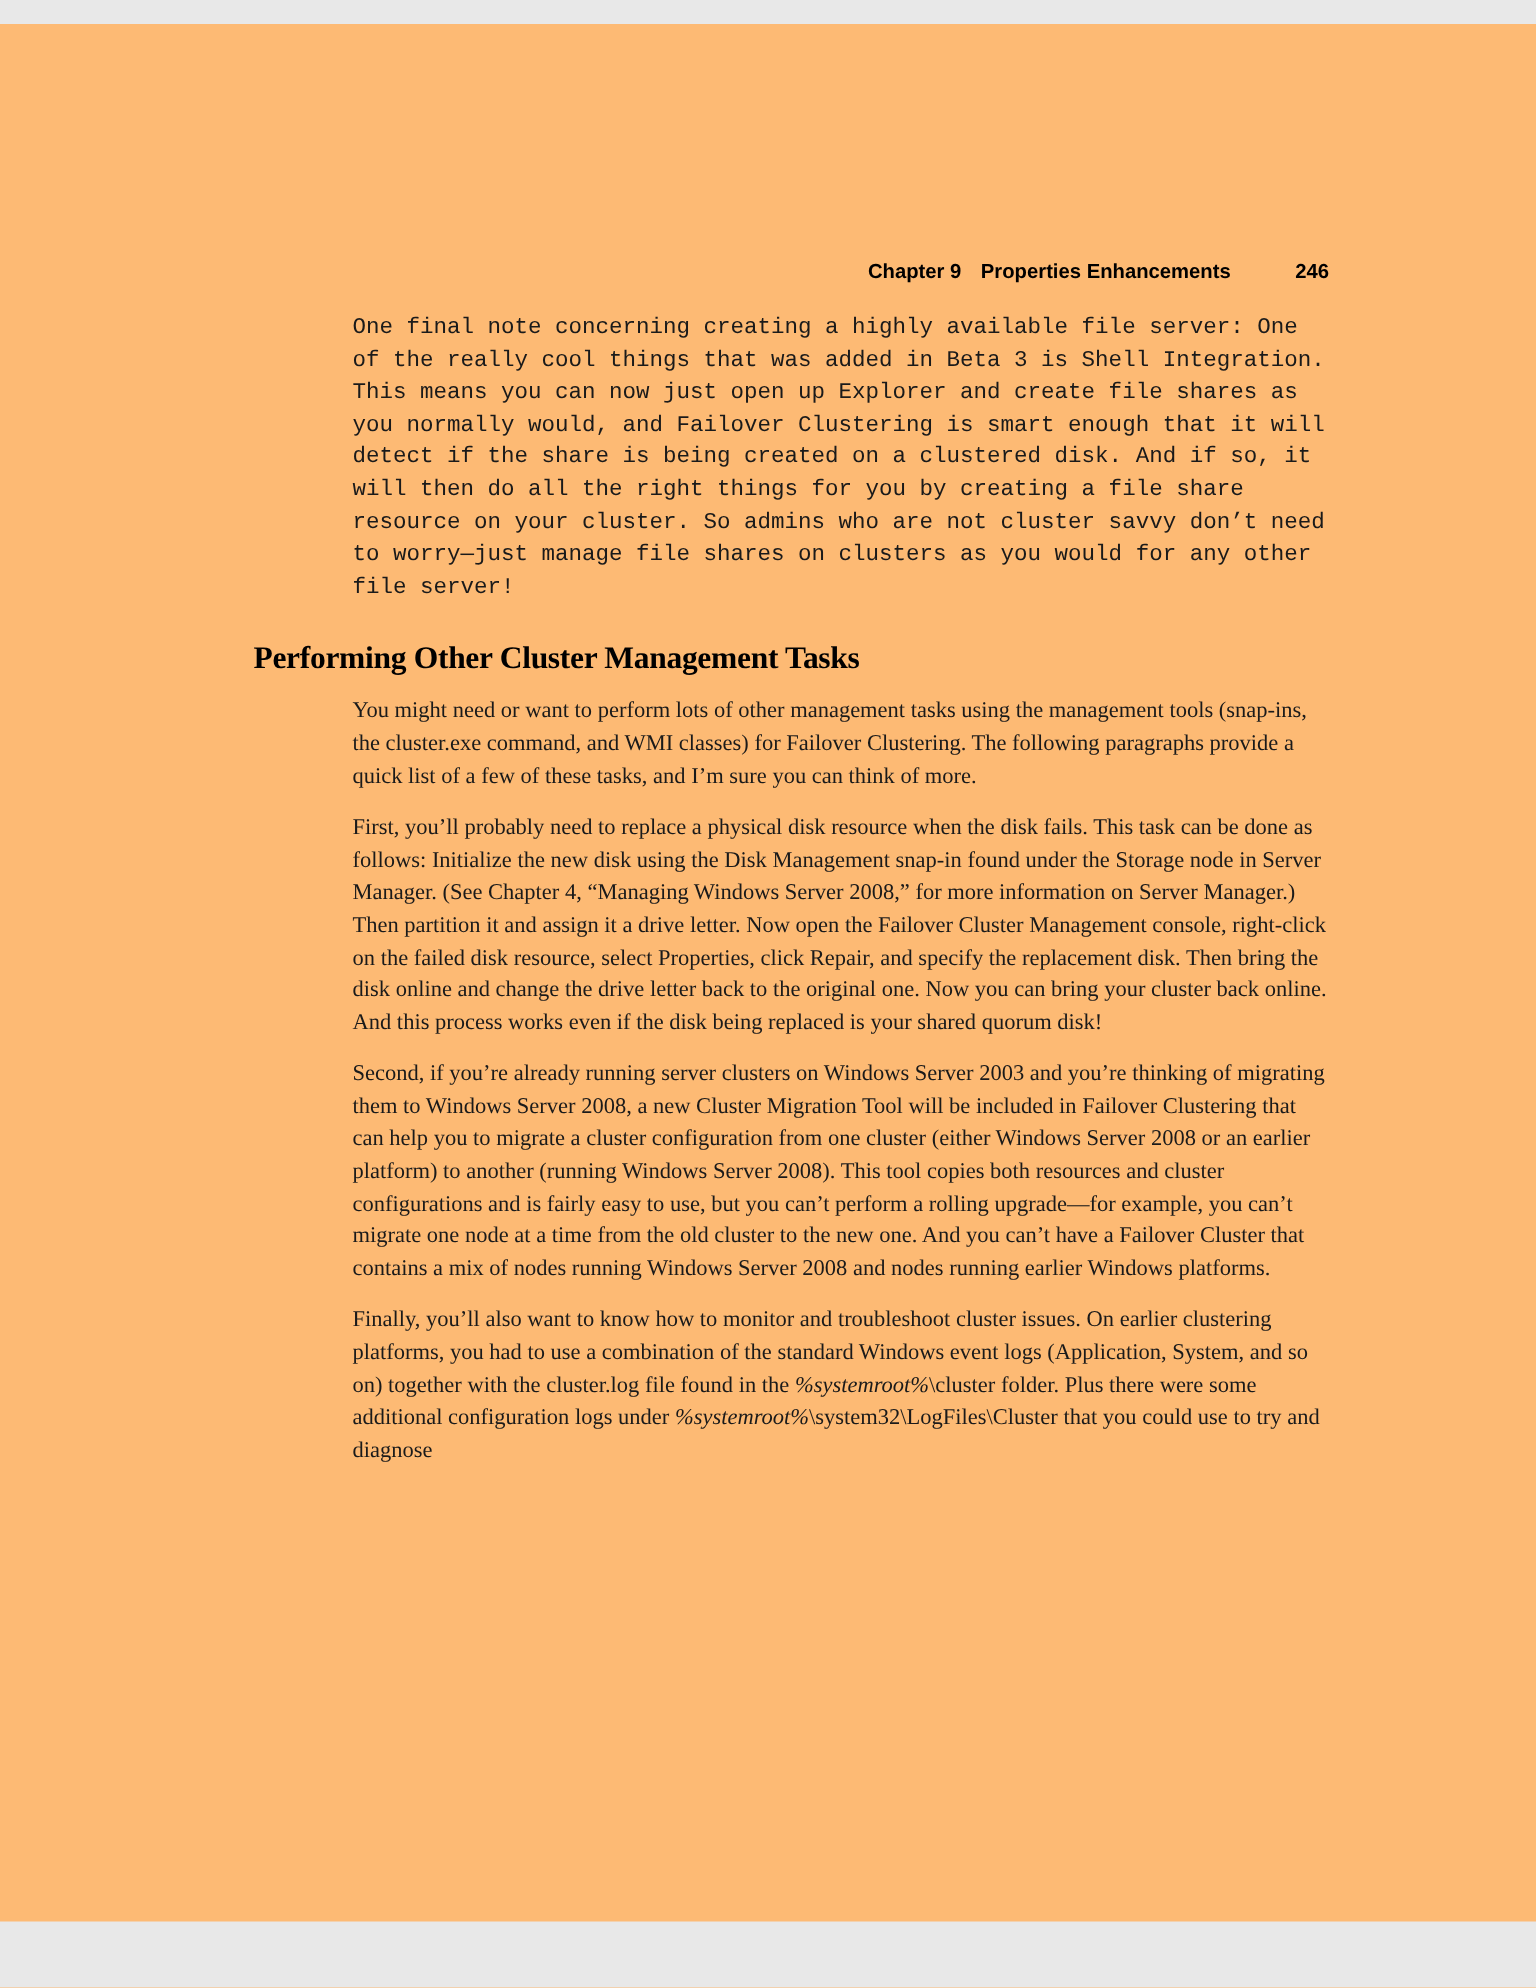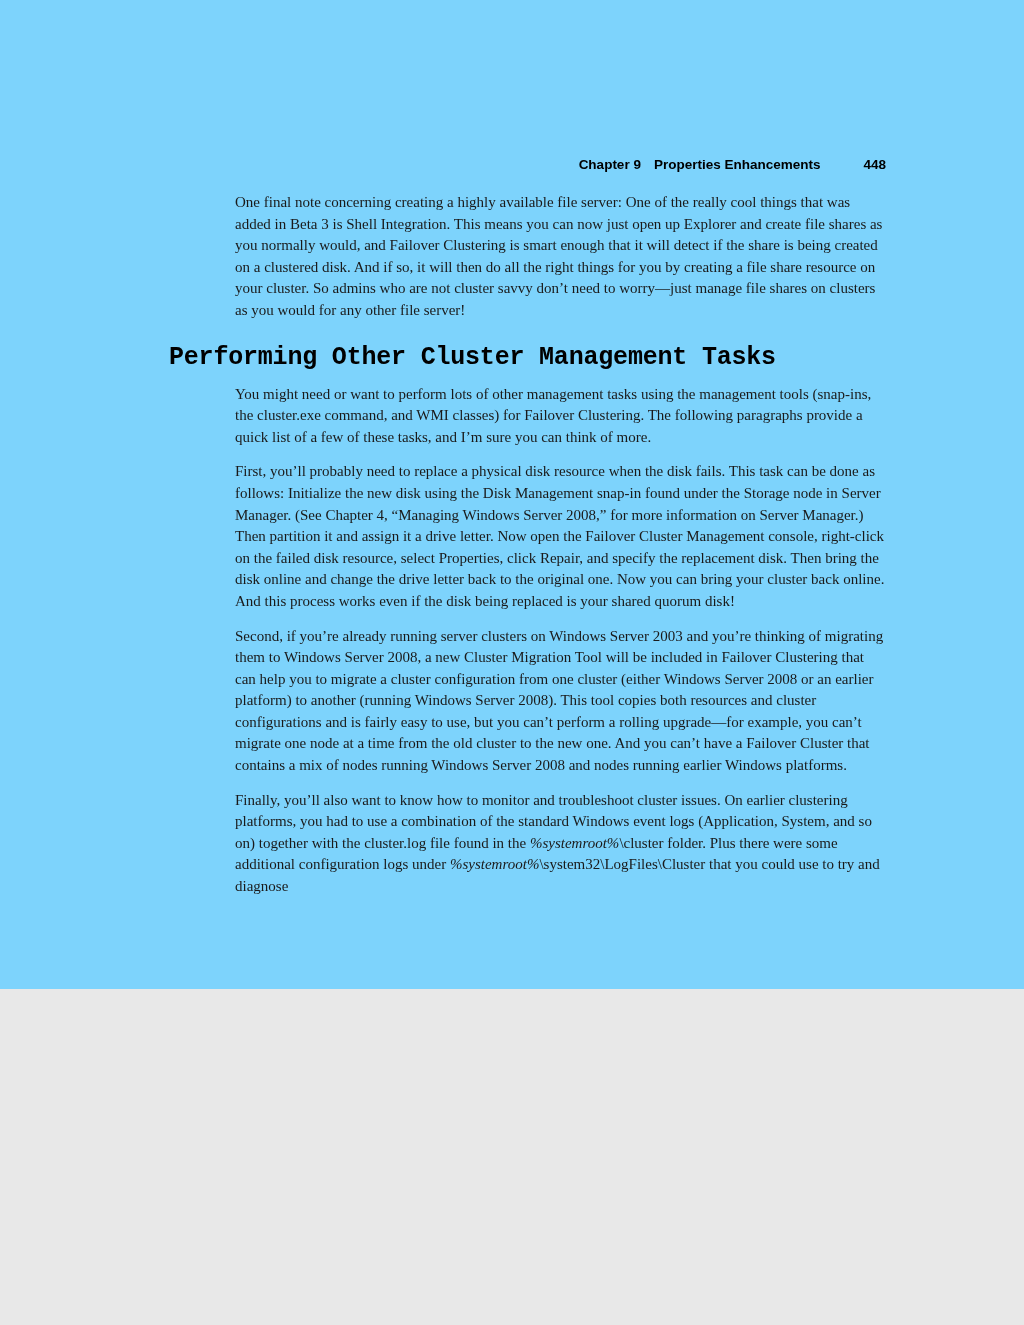--- a/index.html
+++ b/index.html
@@ -3,23 +3,23 @@
 <meta charset="utf-8">
 <style>
   html, body {
     margin: 0;
     padding: 0;
     background: #e8e8e8;
   }
   .page {
     position: relative;
     width: 1024px;
-    height: 989px;
-    background: #7dd3fc;
-    margin: 0 auto;
+    height: 1265px;
+    background: #fdba74;
+    margin: 16px auto;
     overflow: hidden;
   }
   .content {
     position: absolute;
     left: 169px;
     top: 157px;
     width: 717px;
   }
   .header-row {
     display: flex;
@@ -32,52 +32,53 @@
     white-space: nowrap;
   }
   .header-chapter {
     margin-right: 13px;
   }
   .header-pagenum {
     margin-left: 43px;
   }
   .sections .para:first-child {
     margin-top: 20px;
+    font-family: Liberation Mono, monospace;
   }
   .para {
     margin: 13px 0 0 66px;
     width: 653px;
     font-family: "Liberation Serif", serif;
     font-size: 15px;
     line-height: 21.6px;
     color: #1a1a1a;
     text-align: left;
   }
   .section-heading {
     margin: 23px 0 0 0;
-    font-family: Liberation Mono, monospace;
+    font-family: Liberation Serif, serif;
     font-weight: 700;
-    font-size: 25px;
+    font-size: 21px;
     line-height: 26px;
     color: #000000;
     letter-spacing: -0.2px;
   }
   .para em {
   }
 </style>
 </head>
 <body>
 
 <div class="page">
   <div class="content">
 
     <div class="header-row">
       <span class="header-chapter">Chapter 9</span>
       <span class="header-section">Properties Enhancements</span>
-      <span class="header-pagenum">448</span>
+      <span class="header-pagenum">246</span>
     </div>
 
     <div class="sections">
         <p class="para"><span>One final note concerning creating a highly available file server: One of the really cool things that was added in Beta 3 is Shell Integration. This means you can now just open up Explorer and create file shares as you normally would, and Failover Clustering is smart enough that it will detect if the share is being created on a clustered disk. And if so, it will then do all the right things for you by creating a file share resource on your cluster. So admins who are not cluster savvy don’t need to worry—just manage file shares on clusters as you would for any other file server!</span></p>
         <h1 class="section-heading">Performing Other Cluster Management Tasks</h1>
         <p class="para"><span>You might need or want to perform lots of other management tasks using the management tools (snap-ins, the cluster.exe command, and WMI classes) for Failover Clustering. The following paragraphs provide a quick list of a few of these tasks, and I’m sure you can think of more.</span></p>
         <p class="para"><span>First, you’ll probably need to replace a physical disk resource when the disk fails. This task can be done as follows: Initialize the new disk using the Disk Management snap-in found under the Storage node in Server Manager. (See Chapter 4, “Managing Windows Server 2008,” for more information on Server Manager.) Then partition it and assign it a drive letter. Now open the Failover Cluster Management console, right-click on the failed disk resource, select Properties, click Repair, and specify the replacement disk. Then bring the disk online and change the drive letter back to the original one. Now you can bring your cluster back online. And this process works even if the disk being replaced is your shared quorum disk!</span></p>
         <p class="para"><span>Second, if you’re already running server clusters on Windows Server 2003 and you’re thinking of migrating them to Windows Server 2008, a new Cluster Migration Tool will be included in Failover Clustering that can help you to migrate a cluster configuration from one cluster (either Windows Server 2008 or an earlier platform) to another (running Windows Server 2008). This tool copies both resources and cluster configurations and is fairly easy to use, but you can’t perform a rolling upgrade—for example, you can’t migrate one node at a time from the old cluster to the new one. And you can’t have a Failover Cluster that contains a mix of nodes running Windows Server 2008 and nodes running earlier Windows platforms.</span></p>
         <p class="para"><span>Finally, you’ll also want to know how to monitor and troubleshoot cluster issues. On earlier clustering platforms, you had to use a combination of the standard Windows event logs (Application, System, and so on) together with the cluster.log file found in the </span><em>%systemroot%</em><span>\cluster folder. Plus there were some additional configuration logs under </span><em>%systemroot%</em><span>\system32\LogFiles\Cluster that you could use to try and diagnose</span></p>
       </div>

